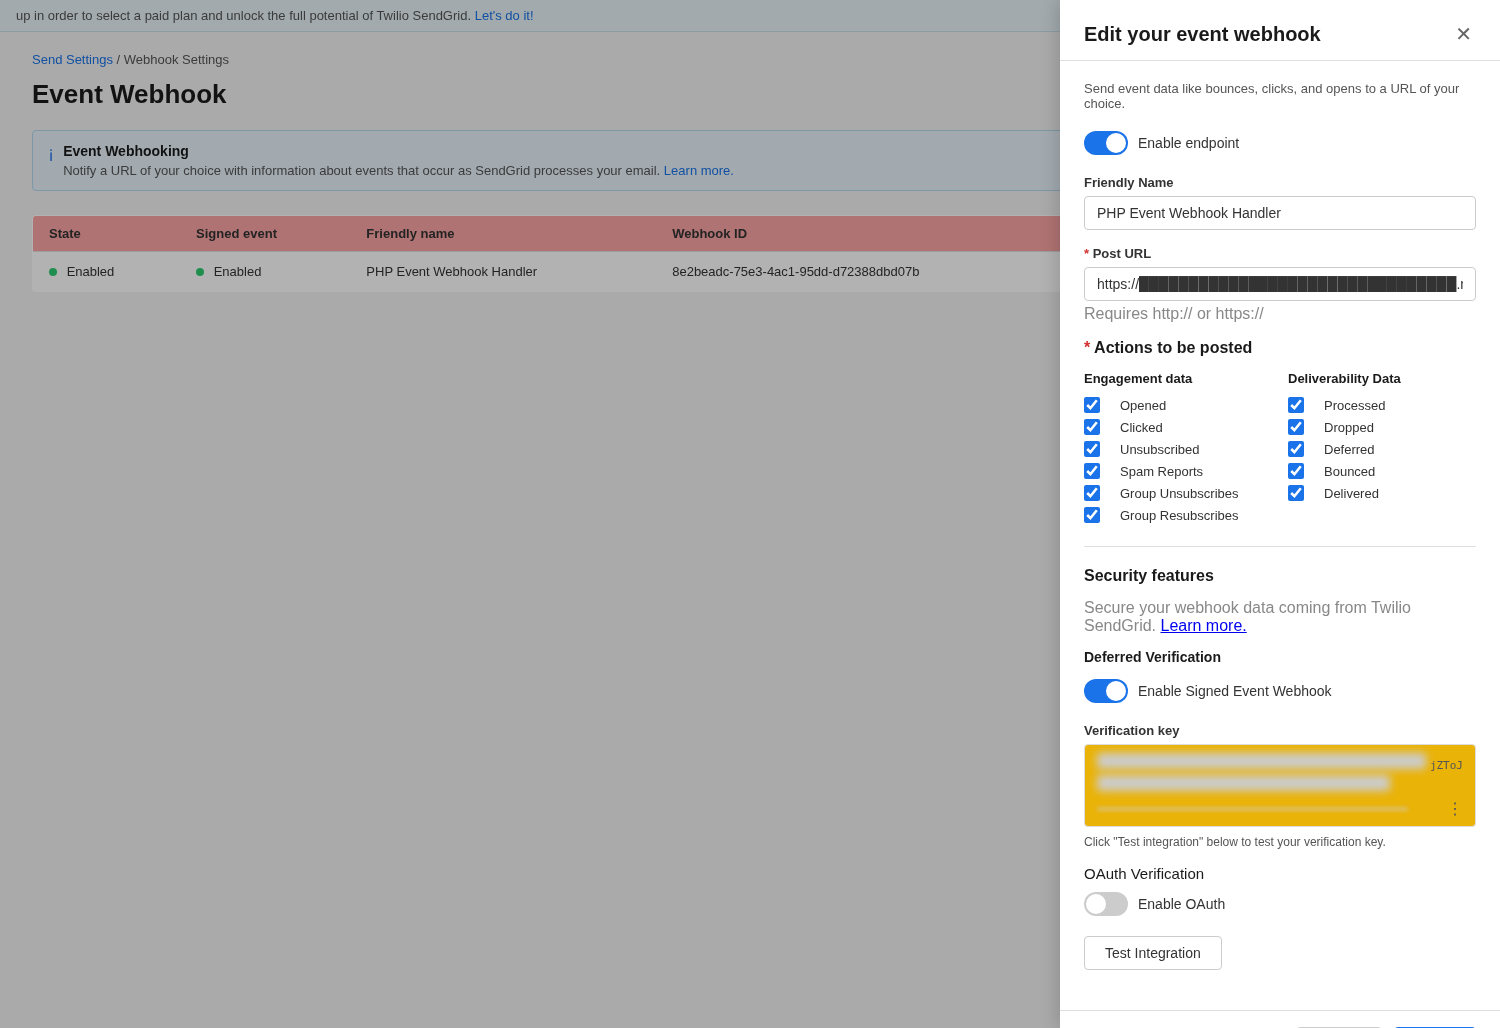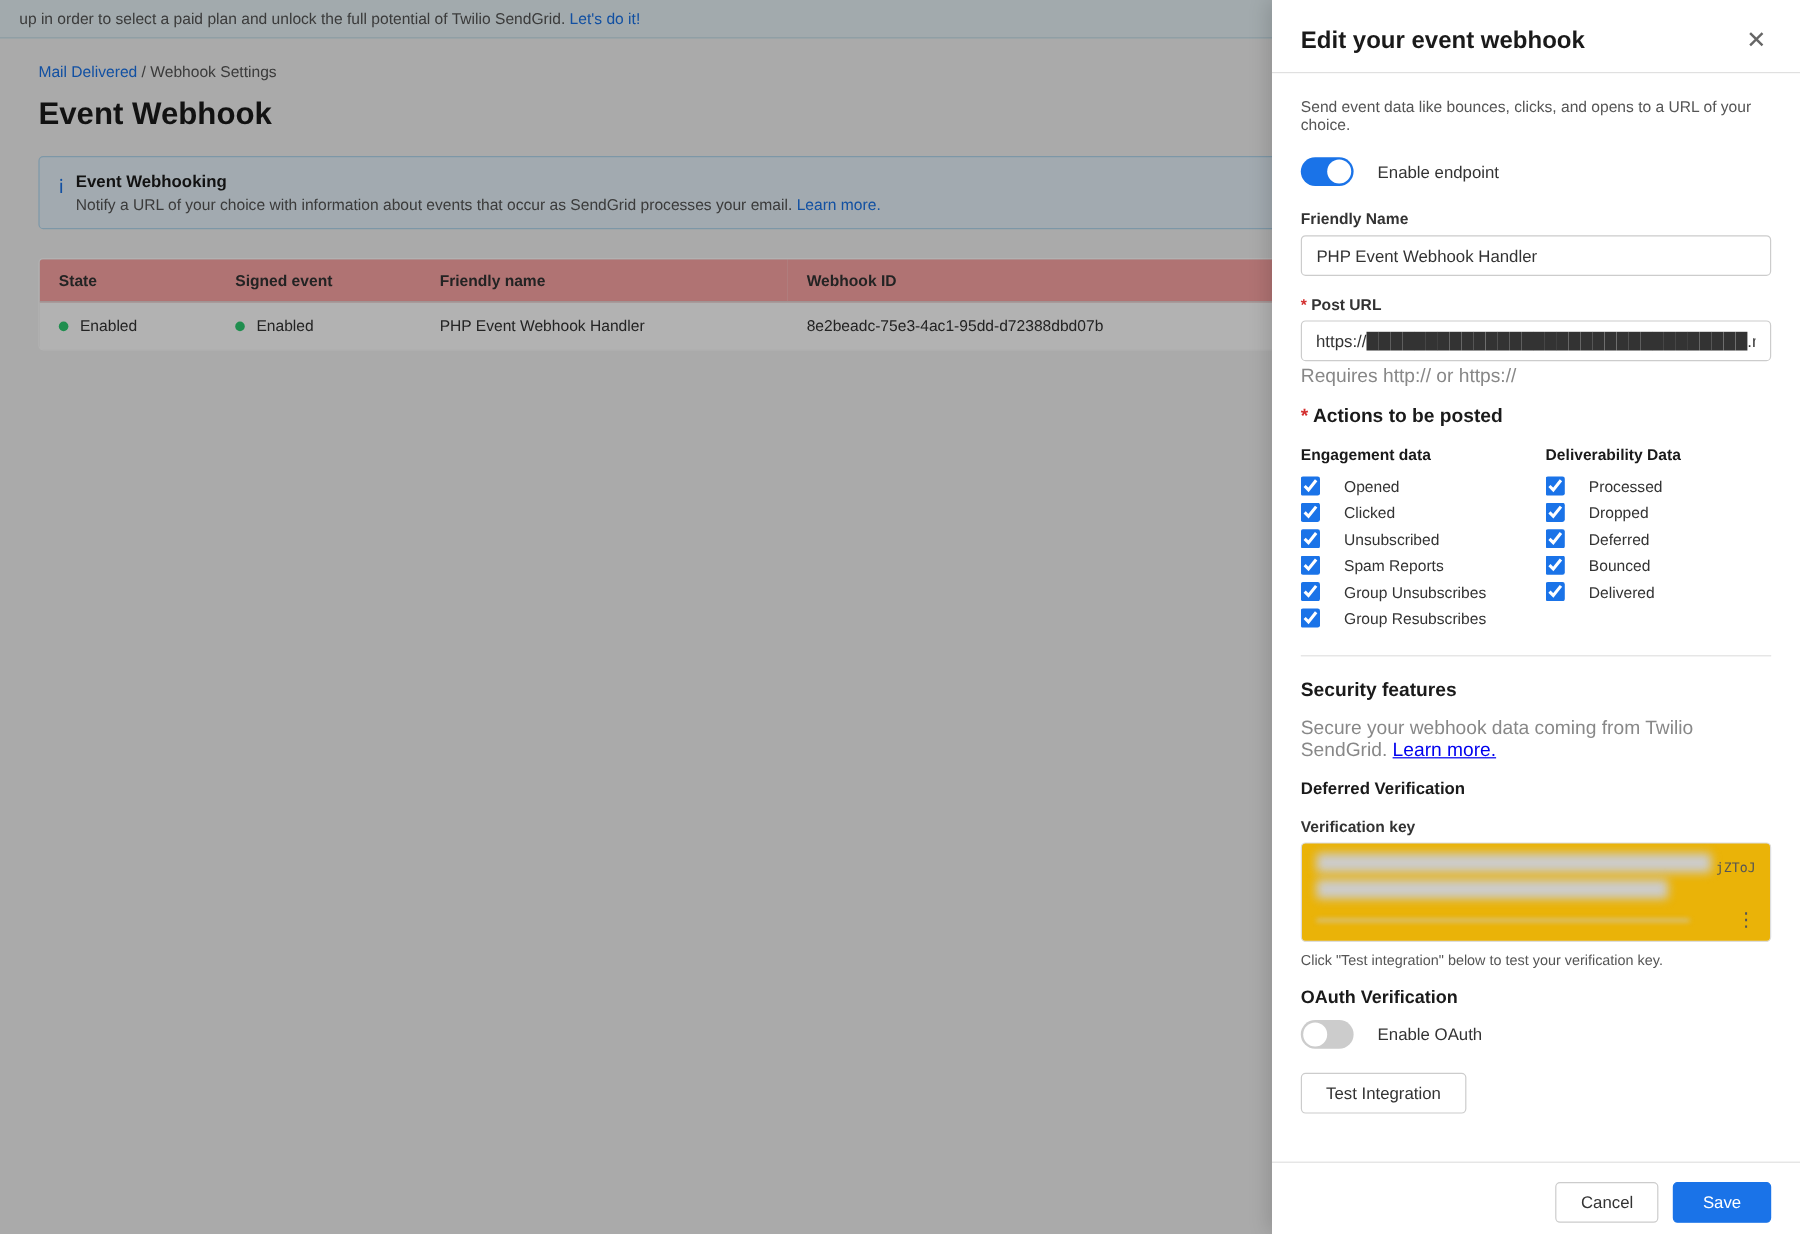--- a/index.html
+++ b/index.html
@@ -142,21 +142,21 @@
     .panel-subtitle {
       font-size: 13px;
       color: #555;
       margin-bottom: 20px;
     }
 
     
     .toggle-row {
       display: flex;
       align-items: center;
-      gap: 20px;
+      gap: 10px;
       margin-bottom: 20px;
     }
     .toggle {
       position: relative;
       width: 44px;
       height: 24px;
       flex-shrink: 0;
     }
     .toggle-track {
       display: block;
@@ -255,21 +255,21 @@
       color: #888;
       word-break: break-all;
       min-height: 60px;
       margin-bottom: 8px;
       font-family: monospace;
     }
 
     .verify-hint { font-size: 12px; color: #555; margin-bottom: 16px; }
 
     .oauth-section { margin-bottom: 20px; }
-    .oauth-title { font-size: 15px; font-weight: 700; color: #1a1a1a; margin-bottom: 10px; }
+    .oauth-title { font-size: 15px; font-weight: 400; color: #1a1a1a; margin-bottom: 10px; }
 
     
     .test-integration-btn {
       border: 1px solid #ccc;
       background: #fff;
       color: #333;
       padding: 8px 20px;
       border-radius: 4px;
       font-size: 14px;
       cursor: pointer;
@@ -306,21 +306,21 @@
 </head>
 <body>
 
 <div class="top-banner">
   <span>up in order to select a paid plan and unlock the full potential of Twilio SendGrid.</span>
   <a href="#">Let's do it!</a>
 </div>
 
 <div class="main-content">
   <div class="breadcrumb">
-    <a href="#">Mail Delivered</a>
+    <a href="#">Send Settings</a>
     <span> / </span>
     <span>Webhook Settings</span>
   </div>
 
   <h1 class="page-title">Event Webhook</h1>
 
   <div class="info-banner">
     <span class="info-icon">ℹ</span>
     <div>
       <div class="info-title">Event Webhooking</div>
@@ -457,20 +457,29 @@
     
     <div class="security-section">
       <h3 class="section-title">Security features</h3>
       <p class="field-hint" style="margin-bottom:14px;">
         <span>Secure your webhook data coming from Twilio SendGrid.</span>
         <a href="#">Learn more.</a>
       </p>
 
       <div class="field-group">
         <div class="section-title" style="font-size:14px;">Deferred Verification</div>
+        <div class="toggle-row">
+          <label class="toggle">
+
+            <div class="toggle-track">
+              <div class="toggle-thumb"></div>
+            </div>
+          </label>
+          <span class="toggle-label">Enable Signed Event Webhook</span>
+        </div>
       </div>
 
       <div class="field-group">
         <label class="field-label">Verification key</label>
         <div class="verification-key-box">
           <span style="filter:blur(4px); display:block; background:#ccc; height:16px; width:90%; margin-bottom:6px; border-radius:2px;"></span>
           <span style="filter:blur(4px); display:block; background:#ccc; height:16px; width:80%; border-radius:2px;"></span>
           <span style="float:right; filter:none; color:#555; font-family:monospace; font-size:11px; margin-top:-32px;">jZToJ</span>
           <div style="clear:both; margin-top:8px; display:flex; align-items:center; gap:4px;">
             <span style="display:block; background:#ccc; height:2px; width:85%; border-radius:2px; filter:blur(2px);"></span>

